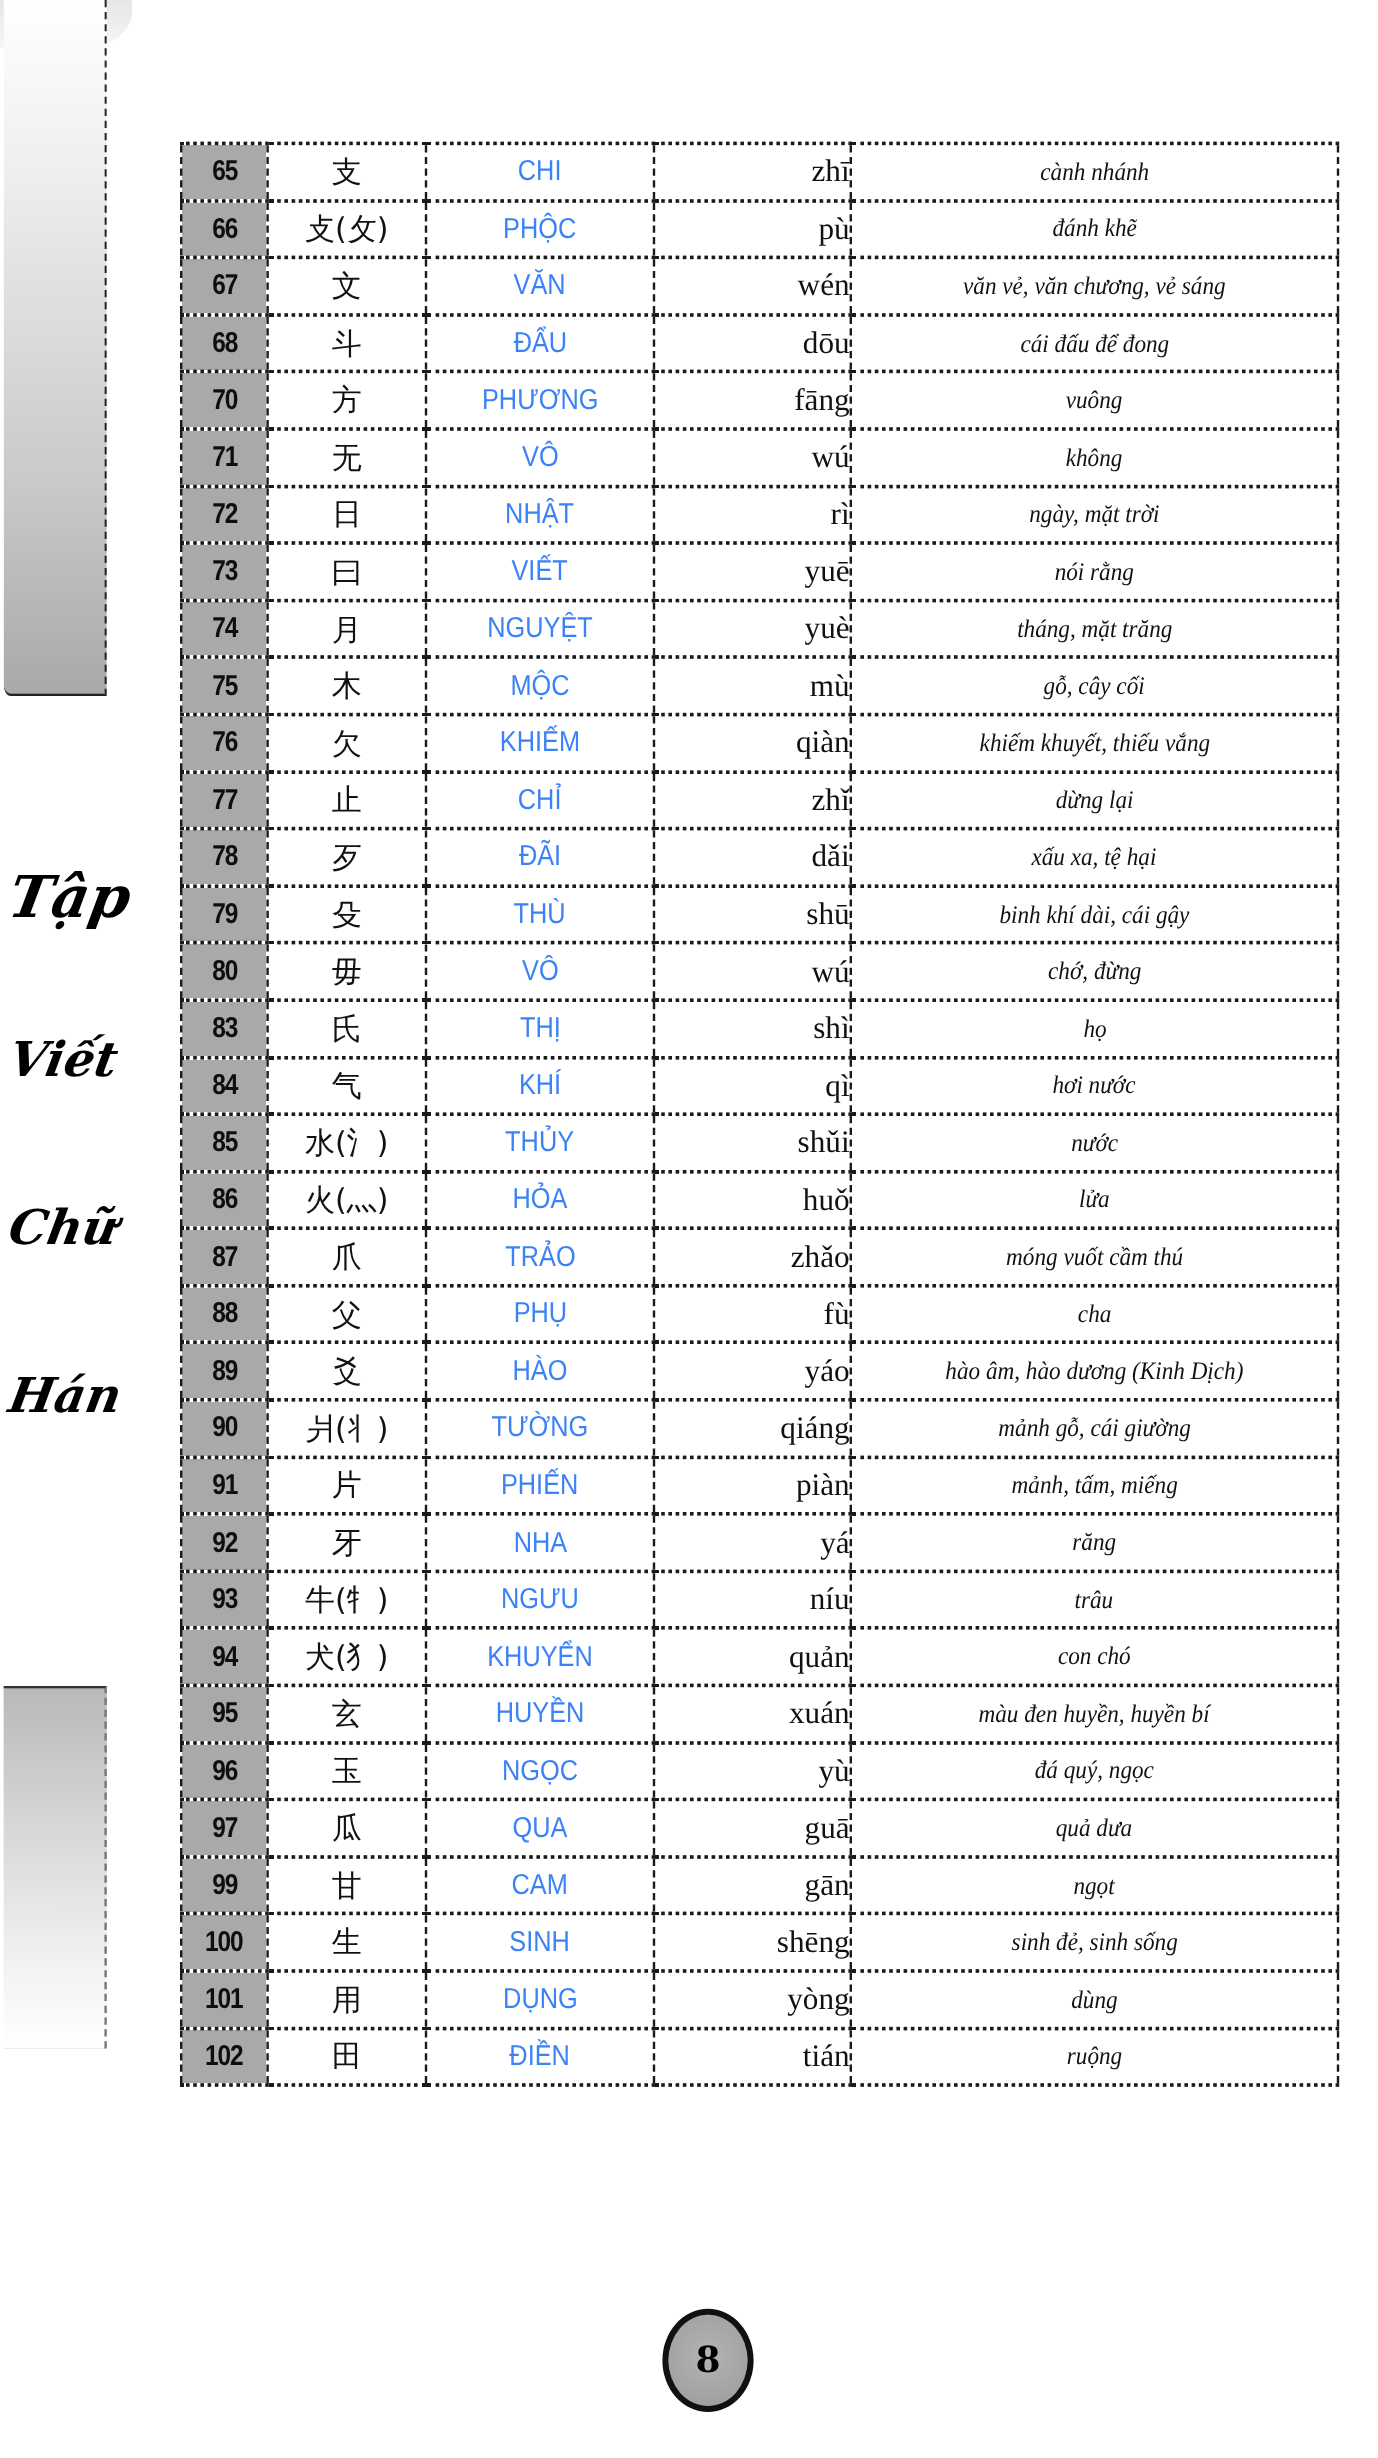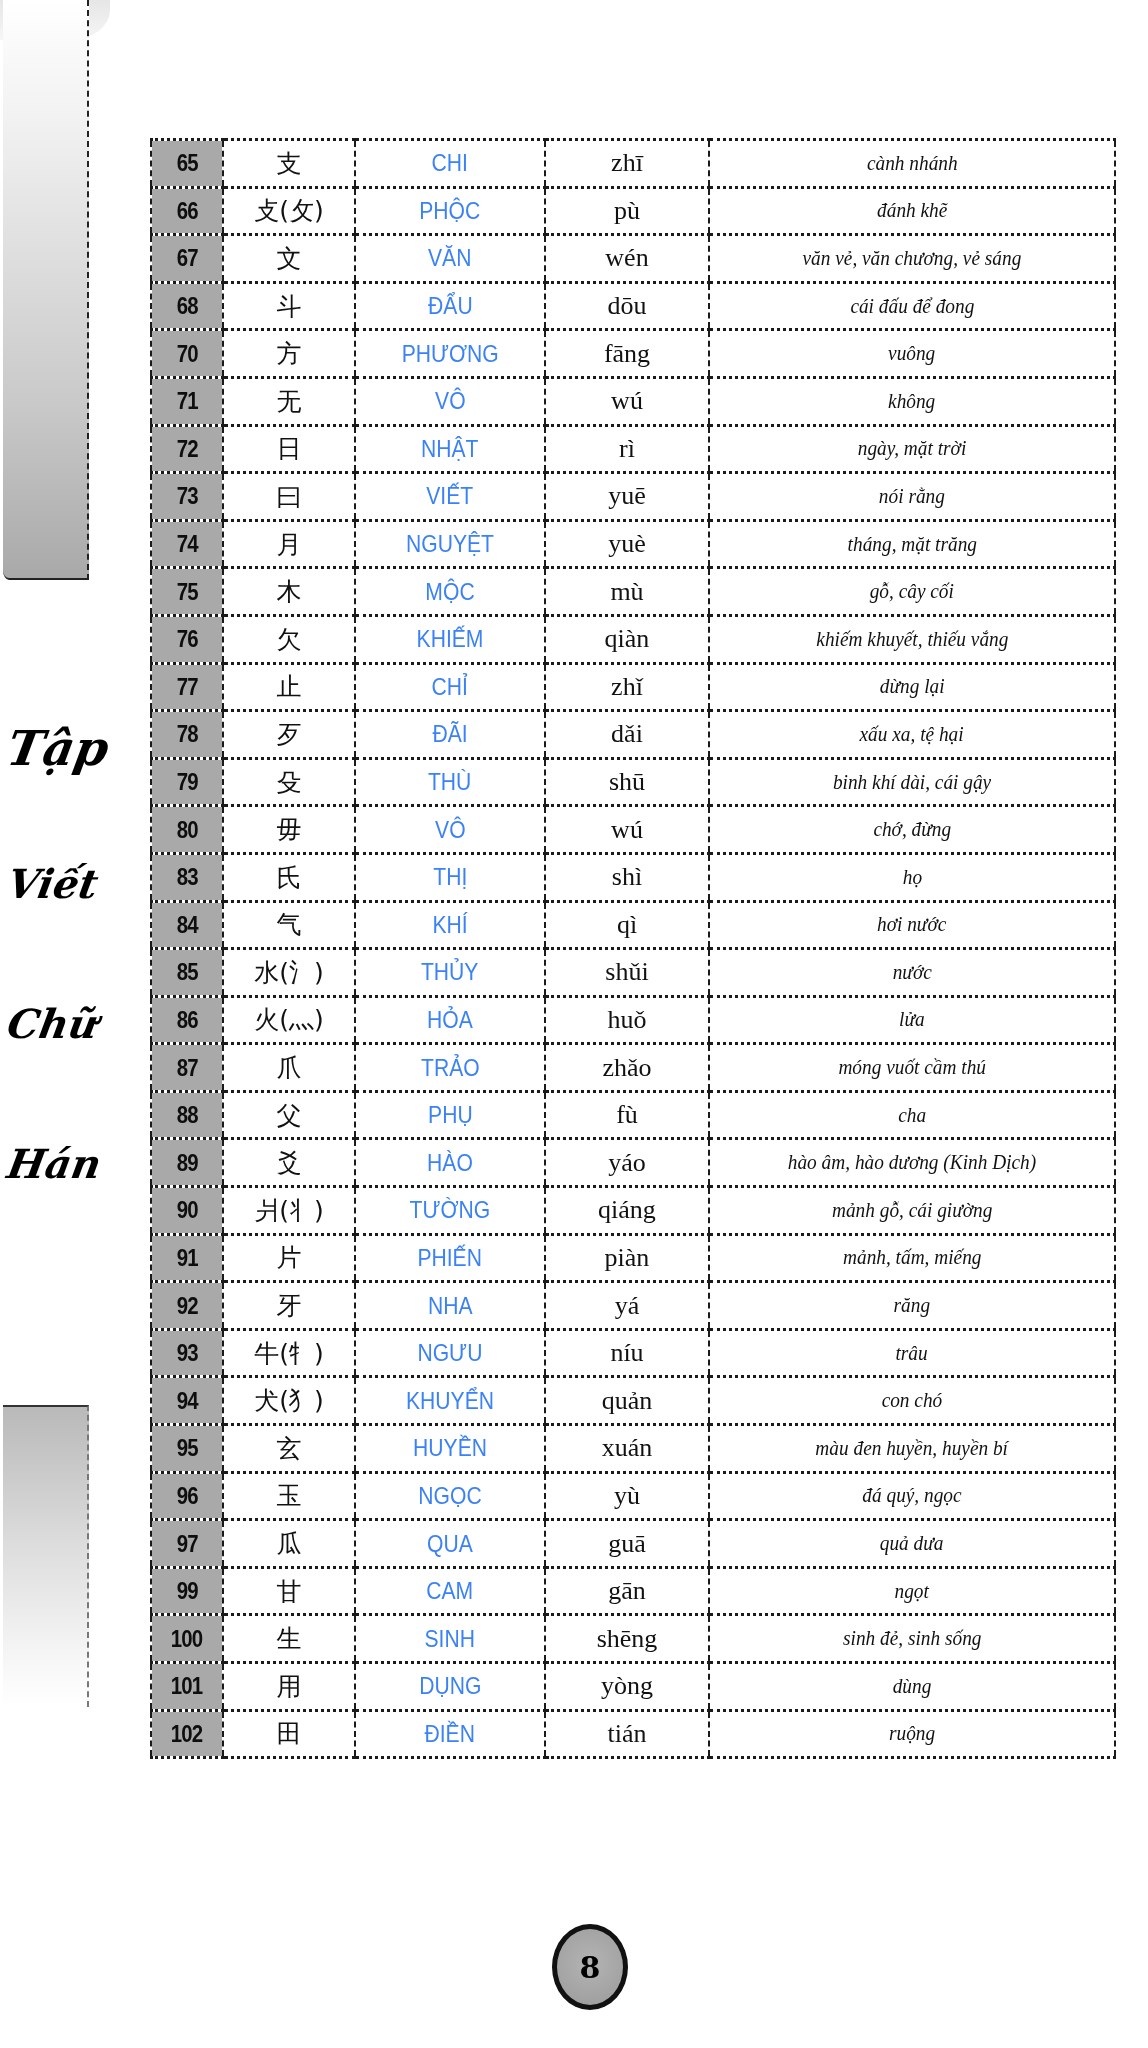--- a/index.html
+++ b/index.html
@@ -54,21 +54,21 @@
       transform: skewX(-10deg);
     }
     .calligraphy.w1 { top: 720px; font-size: 48px; }
     .calligraphy.w2 { top: 860px; font-size: 40px; }
     .calligraphy.w3 { top: 1000px; font-size: 40px; }
     .calligraphy.w4 { top: 1140px; font-size: 40px; }
 
     .radical-table {
       position: absolute;
       left: 150px;
-      top: 138px;
+      top: 118px;
       width: 966px;
       border-collapse: collapse;
       table-layout: fixed;
     }
     .radical-table td {
       height: 44.6px;
       padding: 0;
       text-align: center;
       vertical-align: middle;
       border-left: 2px dashed #1a1a1a;
@@ -102,20 +102,21 @@
     td.hv {
       font-family: "Liberation Sans", sans-serif;
       font-size: 24px;
       color: #3b82f6;
     }
     td.hv span { display: inline-block; transform: scaleX(0.88); }
     td.py {
       font-family: "Liberation Serif", serif;
       font-size: 26px;
       color: #111;
+      text-align: right;
     }
     td.mean {
       font-family: "Liberation Serif", serif;
       font-style: italic;
       font-size: 21px;
       color: #111;
     }
     td.mean span { display: inline-block; transform: scaleX(0.92); }
 
     .page-number {

